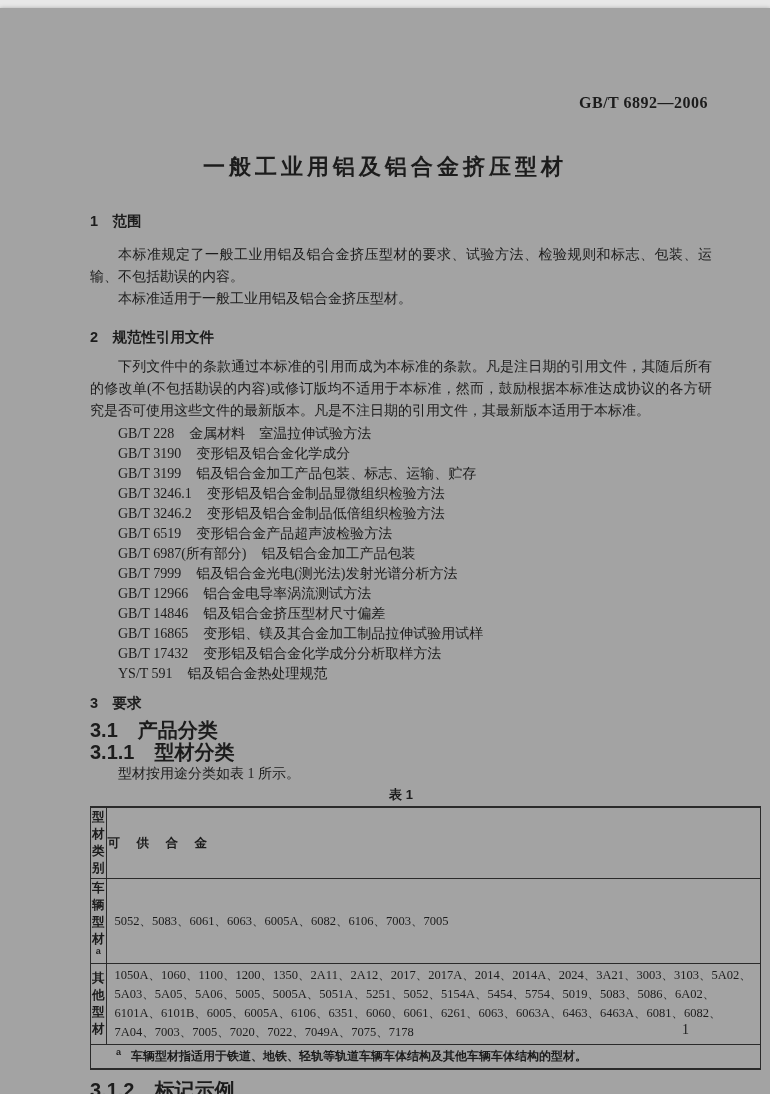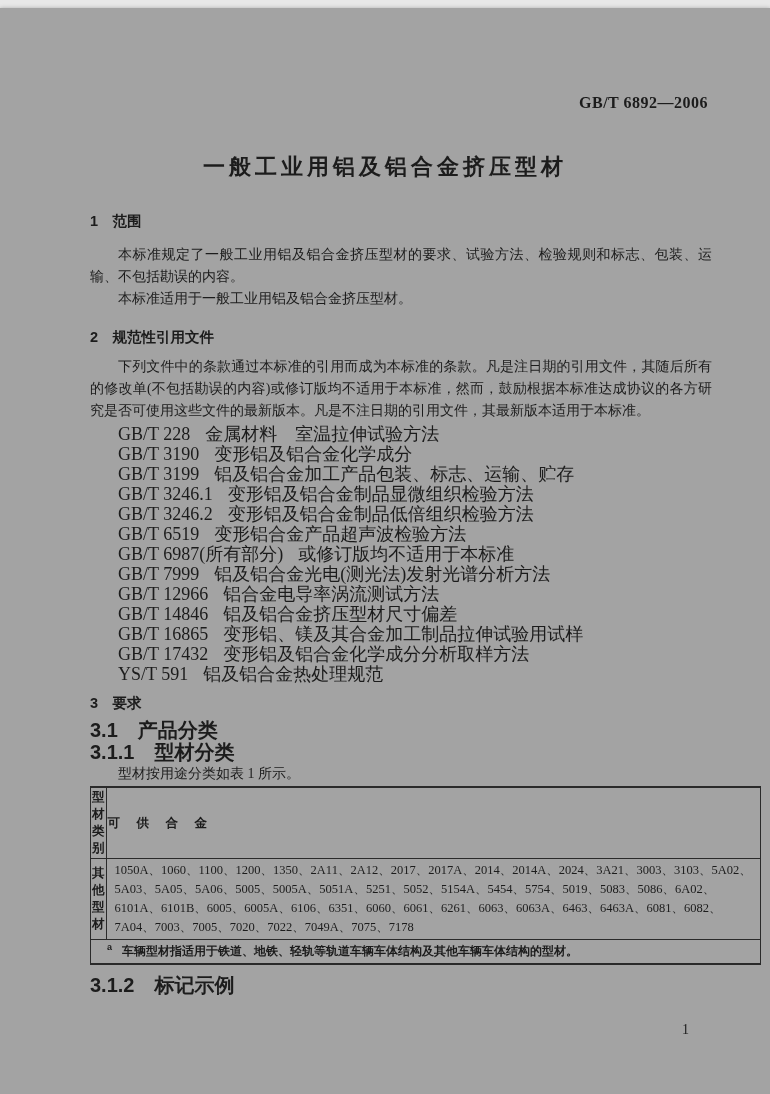--- a/index.html
+++ b/index.html
@@ -36,21 +36,21 @@
     font-weight:bold;font-size:20px;line-height:16px;margin:0;
   }
   .body-p{
     font-size:14px;line-height:22px;margin:0;text-indent:2em;
     text-align:justify;
   }
   .mt14{margin-top:14px}.mt18{margin-top:18px}.mt10{margin-top:10px}
   .mt12{margin-top:12px}.mt6{margin-top:6px}.mt4{margin-top:4px}
   .refs{margin-top:2px;}
   .ref-item{
-    font-size:18px;line-height:20px;padding-left:28px;
+    font-size:14px;line-height:20px;padding-left:28px;
     white-space:nowrap;
   }
   .ref-code{display:inline-block;margin-right:15px;}
   .table-caption{
     margin-top:2px;text-align:center;
     font-family:"Liberation Sans","DejaVu Sans",sans-serif;
     font-weight:bold;font-size:13px;line-height:18px;
   }
   table.t1{
     border-collapse:collapse;width:622px;margin-top:2px;
@@ -66,21 +66,21 @@
   .cell-alloyhead{
     font-family:Liberation Serif, serif;
     font-weight:bold;font-size:12.5px;letter-spacing:2px;
   }
   .cell-alloys{
     font-size:12.5px;padding:2px 8px;line-height:19px;
   }
   .alloy-line{white-space:nowrap;}
   .cell-footnote{
     font-family:"Liberation Sans","DejaVu Sans",sans-serif;
-    font-weight:bold;font-size:12px;height:21px;padding-left:16px;
+    font-weight:bold;font-size:12px;height:21px;padding-left:25px;
   }
   .cell-footnote .fn-text{margin-left:10px;font-weight:bold;}
   sup.s{font-size:9px;vertical-align:super;line-height:0;}
   .page-number{
     position:absolute;top:1014px;left:682px;
     font-size:14px;
   }
 </style>
 </head>
 <body>
@@ -100,40 +100,45 @@
     <h2 class="sec-h mt18">2　规范性引用文件</h2>
     <p class="body-p mt10">下列文件中的条款通过本标准的引用而成为本标准的条款。凡是注日期的引用文件，其随后所有的修改单(不包括勘误的内容)或修订版均不适用于本标准，然而，鼓励根据本标准达成协议的各方研究是否可使用这些文件的最新版本。凡是不注日期的引用文件，其最新版本适用于本标准。</p>
 
     <div class="refs">
       <div class="ref-item"><span class="ref-code">GB/T 228</span><span>金属材料　室温拉伸试验方法</span></div>
       <div class="ref-item"><span class="ref-code">GB/T 3190</span><span>变形铝及铝合金化学成分</span></div>
       <div class="ref-item"><span class="ref-code">GB/T 3199</span><span>铝及铝合金加工产品包装、标志、运输、贮存</span></div>
       <div class="ref-item"><span class="ref-code">GB/T 3246.1</span><span>变形铝及铝合金制品显微组织检验方法</span></div>
       <div class="ref-item"><span class="ref-code">GB/T 3246.2</span><span>变形铝及铝合金制品低倍组织检验方法</span></div>
       <div class="ref-item"><span class="ref-code">GB/T 6519</span><span>变形铝合金产品超声波检验方法</span></div>
-      <div class="ref-item"><span class="ref-code">GB/T 6987(所有部分)</span><span>或修订版均不适用于本标准</span></div>
+      <div class="ref-item"><span class="ref-code">GB/T 6987(所有部分)</span><span>铝及铝合金加工产品包装</span></div>
       <div class="ref-item"><span class="ref-code">GB/T 7999</span><span>铝及铝合金光电(测光法)发射光谱分析方法</span></div>
       <div class="ref-item"><span class="ref-code">GB/T 12966</span><span>铝合金电导率涡流测试方法</span></div>
       <div class="ref-item"><span class="ref-code">GB/T 14846</span><span>铝及铝合金挤压型材尺寸偏差</span></div>
       <div class="ref-item"><span class="ref-code">GB/T 16865</span><span>变形铝、镁及其合金加工制品拉伸试验用试样</span></div>
       <div class="ref-item"><span class="ref-code">GB/T 17432</span><span>变形铝及铝合金化学成分分析取样方法</span></div>
       <div class="ref-item"><span class="ref-code">YS/T 591</span><span>铝及铝合金热处理规范</span></div>
     </div>
 
     <h2 class="sec-h mt10">3　要求</h2>
     <h3 class="sub-h mt10">3.1　产品分类</h3>
     <h3 class="sub-h mt6">3.1.1　型材分类</h3>
     <p class="body-p mt4" style="line-height:20px">型材按用途分类如表 1 所示。</p>
 
+    <div class="table-caption">表 1</div>
 
     <table class="t1">
       <tbody>
           <tr>
         <td class="cell-cat">型材类别</td>
         <td class="cell-alloyhead">可　供　合　金</td>
+      </tr>
+      <tr>
+        <td class="cell-cat"><span>车辆型材</span><sup class="s">a</sup></td>
+        <td class="cell-alloys"><span class="alloy-line">5052、5083、6061、6063、6005A、6082、6106、7003、7005</span></td>
       </tr>
       <tr>
         <td class="cell-cat">其他型材</td>
         <td class="cell-alloys">
           <div class="alloy-line">1050A、1060、1100、1200、1350、2A11、2A12、2017、2017A、2014、2014A、2024、3A21、3003、3103、5A02、</div>
           <div class="alloy-line">5A03、5A05、5A06、5005、5005A、5051A、5251、5052、5154A、5454、5754、5019、5083、5086、6A02、</div>
           <div class="alloy-line">6101A、6101B、6005、6005A、6106、6351、6060、6061、6261、6063、6063A、6463、6463A、6081、6082、</div>
           <div class="alloy-line">7A04、7003、7005、7020、7022、7049A、7075、7178</div>
         </td>
       </tr>

